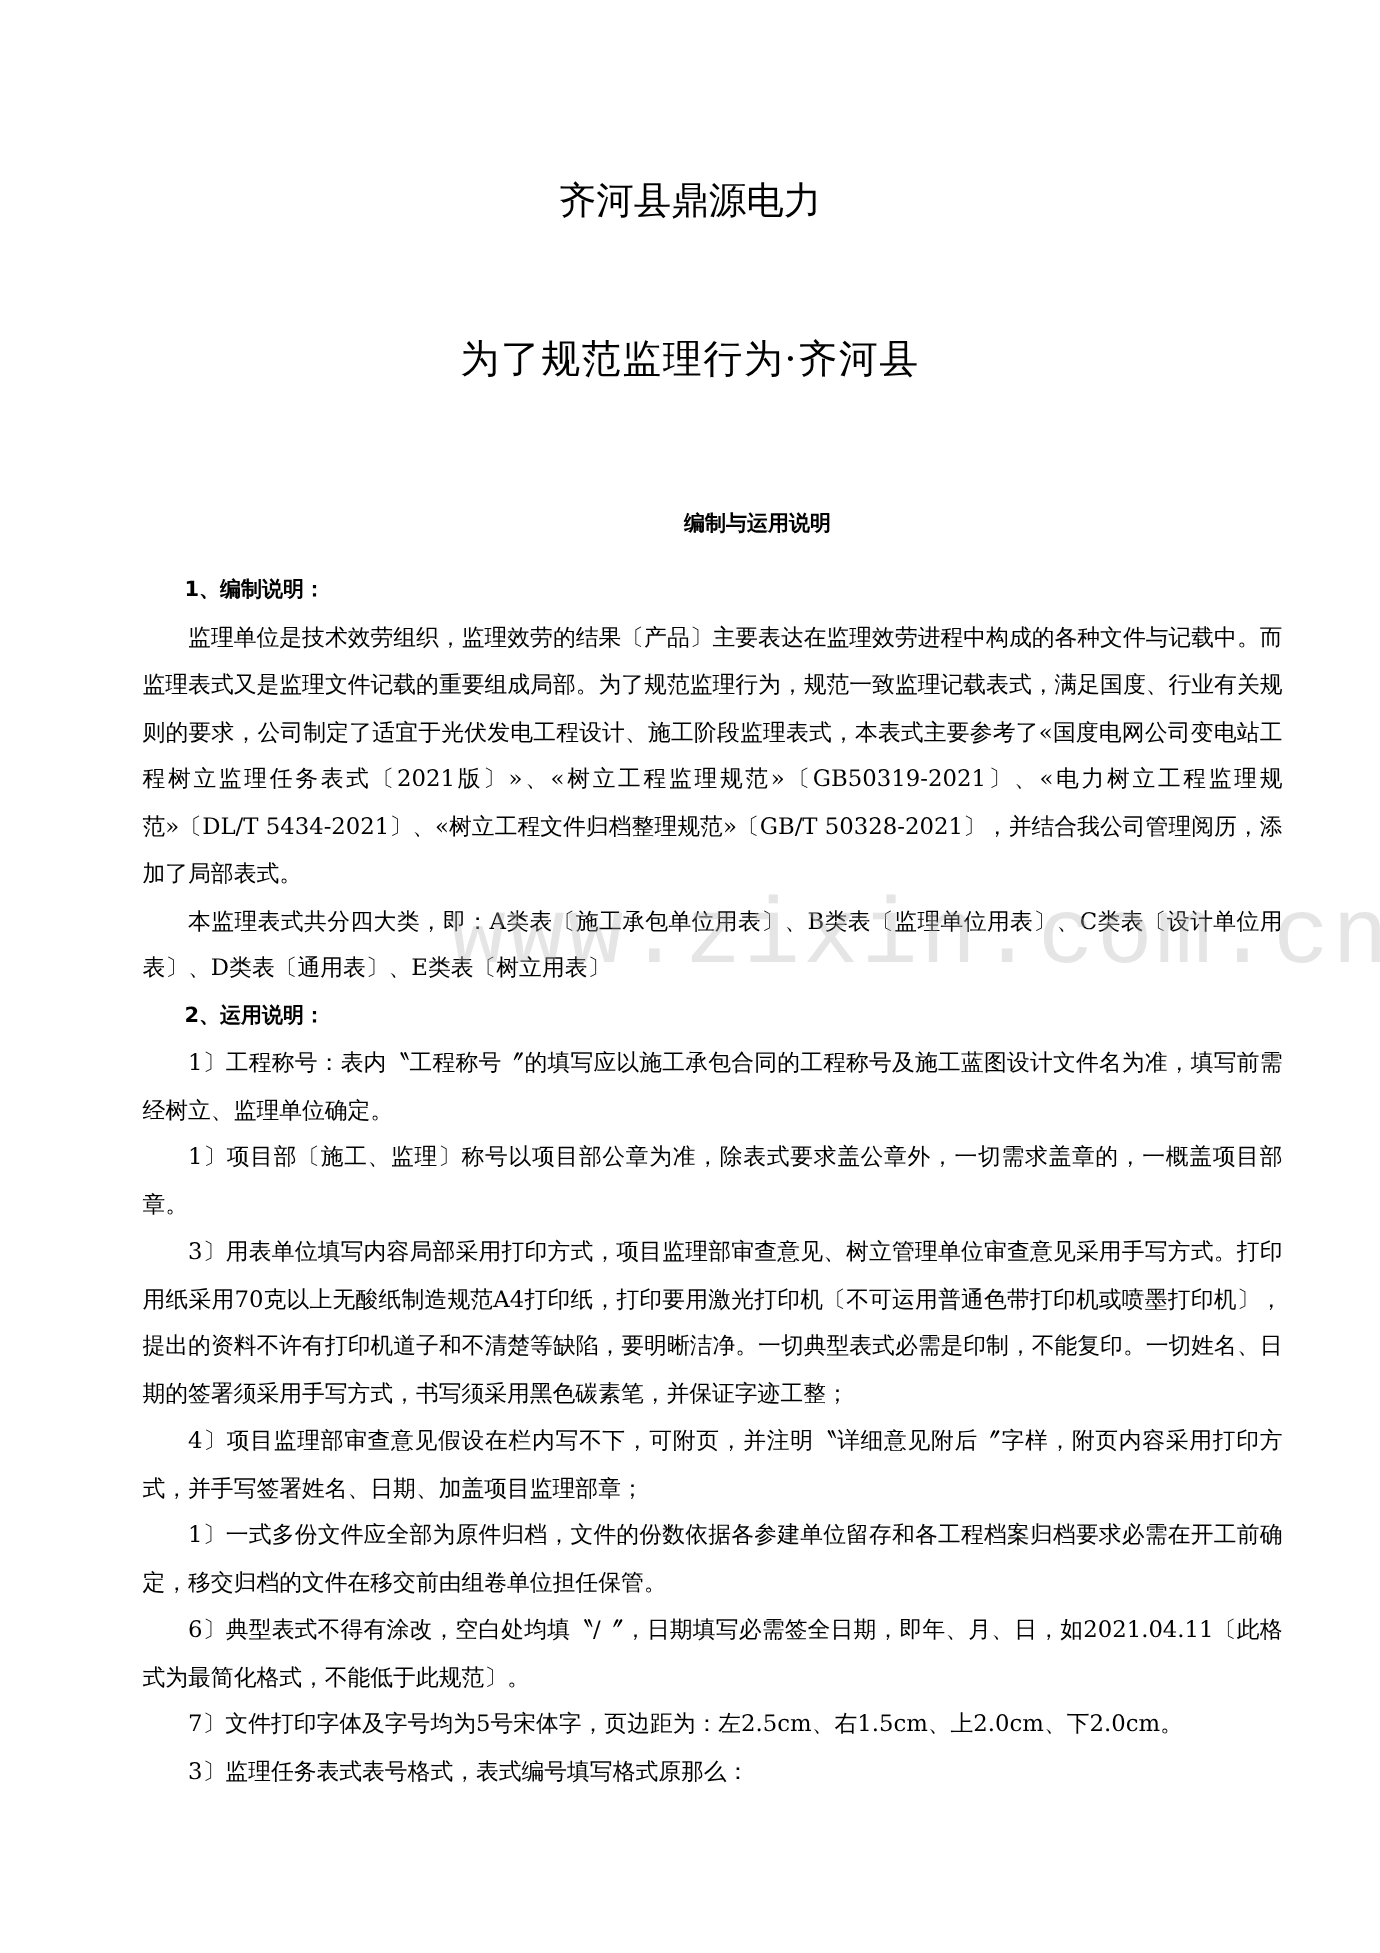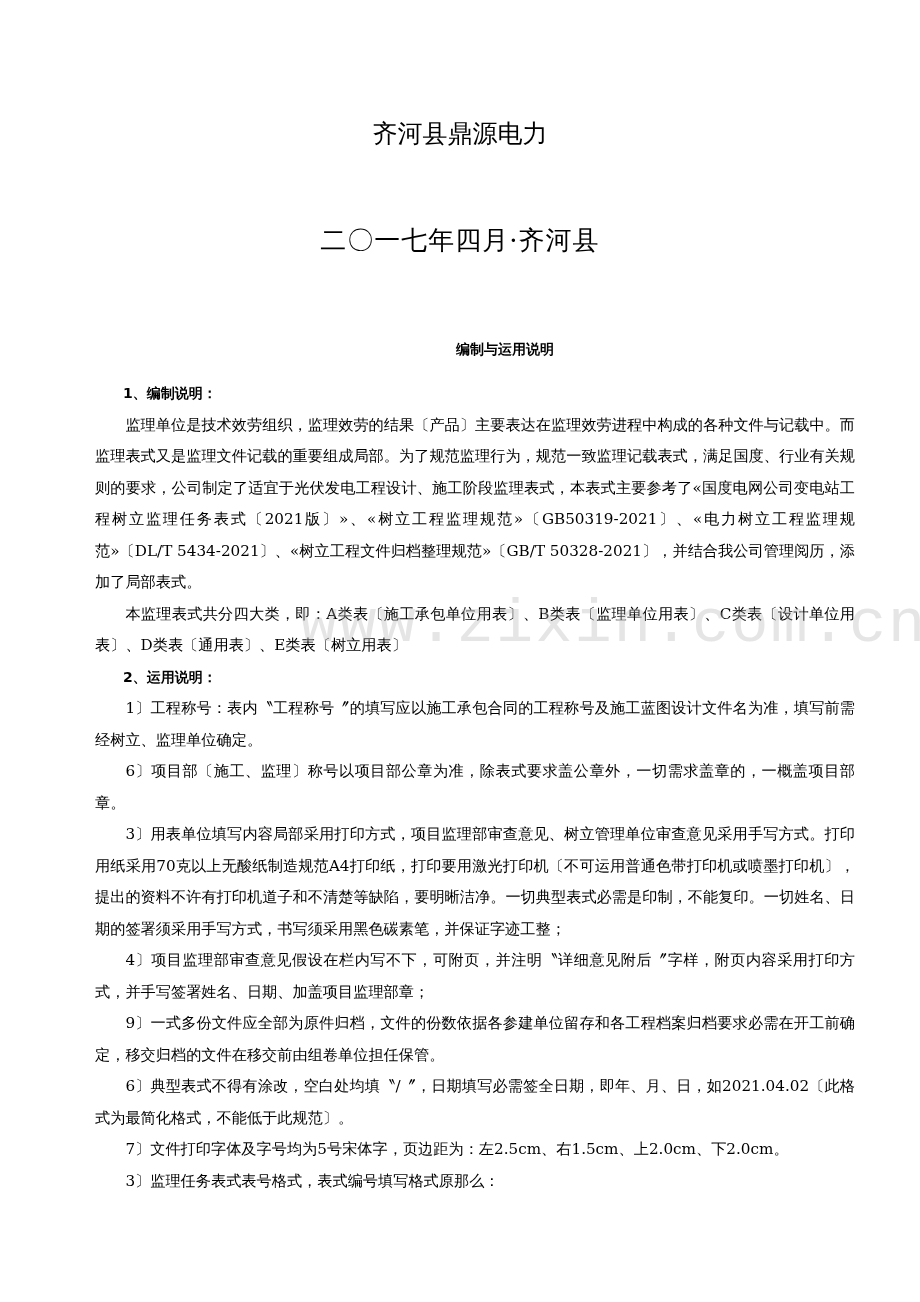--- a/index.html
+++ b/index.html
@@ -17,33 +17,33 @@
     .indent { text-indent: 2em; }
     .heading { font-family: "DejaVu Sans", "Liberation Sans", sans-serif; font-weight: bold; font-size: 14px; padding-left: 2em; }
     .watermark { position: absolute; left: 300px; top: 585px; font-family: Liberation Mono, monospace;
       font-size: 62px; color: rgba(180,180,180,0.35); letter-spacing: 2px; pointer-events: none; line-height: 80px; }
   </style>
 </head>
 <body>
 
 <div class="page">
   <div class="title-block t1">齐河县鼎源电力</div>
-  <div class="title-block t3">二〇一七年四月·齐河县</div>
+  <div class="title-block t3">为了规范监理行为·齐河县</div>
 
   <div class="section-title">编制与运用说明</div>
 
   <div class="body">
     <p class="heading">1、编制说明：</p>
     <p class="indent">监理单位是技术效劳组织，监理效劳的结果〔产品〕主要表达在监理效劳进程中构成的各种文件与记载中。而监理表式又是监理文件记载的重要组成局部。为了规范监理行为，规范一致监理记载表式，满足国度、行业有关规则的要求，公司制定了适宜于光伏发电工程设计、施工阶段监理表式，本表式主要参考了«国度电网公司变电站工程树立监理任务表式〔2021版〕»、«树立工程监理规范»〔GB50319-2021〕、«电力树立工程监理规范»〔DL/T 5434-2021〕、«树立工程文件归档整理规范»〔GB/T 50328-2021〕，并结合我公司管理阅历，添加了局部表式。</p>
     <p class="indent">本监理表式共分四大类，即：A类表〔施工承包单位用表〕、B类表〔监理单位用表〕、C类表〔设计单位用表〕、D类表〔通用表〕、E类表〔树立用表〕</p>
     <p class="heading">2、运用说明：</p>
     <p class="indent">1〕工程称号：表内〝工程称号〞的填写应以施工承包合同的工程称号及施工蓝图设计文件名为准，填写前需经树立、监理单位确定。</p>
-    <p class="indent">6〕项目部〔施工、监理〕称号以项目部公章为准，除表式要求盖公章外，一切需求盖章的，一概盖项目部章。</p>
+    <p class="indent">1〕项目部〔施工、监理〕称号以项目部公章为准，除表式要求盖公章外，一切需求盖章的，一概盖项目部章。</p>
     <p class="indent">3〕用表单位填写内容局部采用打印方式，项目监理部审查意见、树立管理单位审查意见采用手写方式。打印用纸采用70克以上无酸纸制造规范A4打印纸，打印要用激光打印机〔不可运用普通色带打印机或喷墨打印机〕，提出的资料不许有打印机道子和不清楚等缺陷，要明晰洁净。一切典型表式必需是印制，不能复印。一切姓名、日期的签署须采用手写方式，书写须采用黑色碳素笔，并保证字迹工整；</p>
     <p class="indent">4〕项目监理部审查意见假设在栏内写不下，可附页，并注明〝详细意见附后〞字样，附页内容采用打印方式，并手写签署姓名、日期、加盖项目监理部章；</p>
-    <p class="indent">9〕一式多份文件应全部为原件归档，文件的份数依据各参建单位留存和各工程档案归档要求必需在开工前确定，移交归档的文件在移交前由组卷单位担任保管。</p>
-    <p class="indent">6〕典型表式不得有涂改，空白处均填〝/〞，日期填写必需签全日期，即年、月、日，如2021.04.02〔此格式为最简化格式，不能低于此规范〕。</p>
+    <p class="indent">1〕一式多份文件应全部为原件归档，文件的份数依据各参建单位留存和各工程档案归档要求必需在开工前确定，移交归档的文件在移交前由组卷单位担任保管。</p>
+    <p class="indent">6〕典型表式不得有涂改，空白处均填〝/〞，日期填写必需签全日期，即年、月、日，如2021.04.11〔此格式为最简化格式，不能低于此规范〕。</p>
     <p class="indent">7〕文件打印字体及字号均为5号宋体字，页边距为：左2.5cm、右1.5cm、上2.0cm、下2.0cm。</p>
     <p class="indent">3〕监理任务表式表号格式，表式编号填写格式原那么：</p>
   </div>
 
   <div class="watermark">www.zixin.com.cn</div>
 </div>
 
 </body></html>

